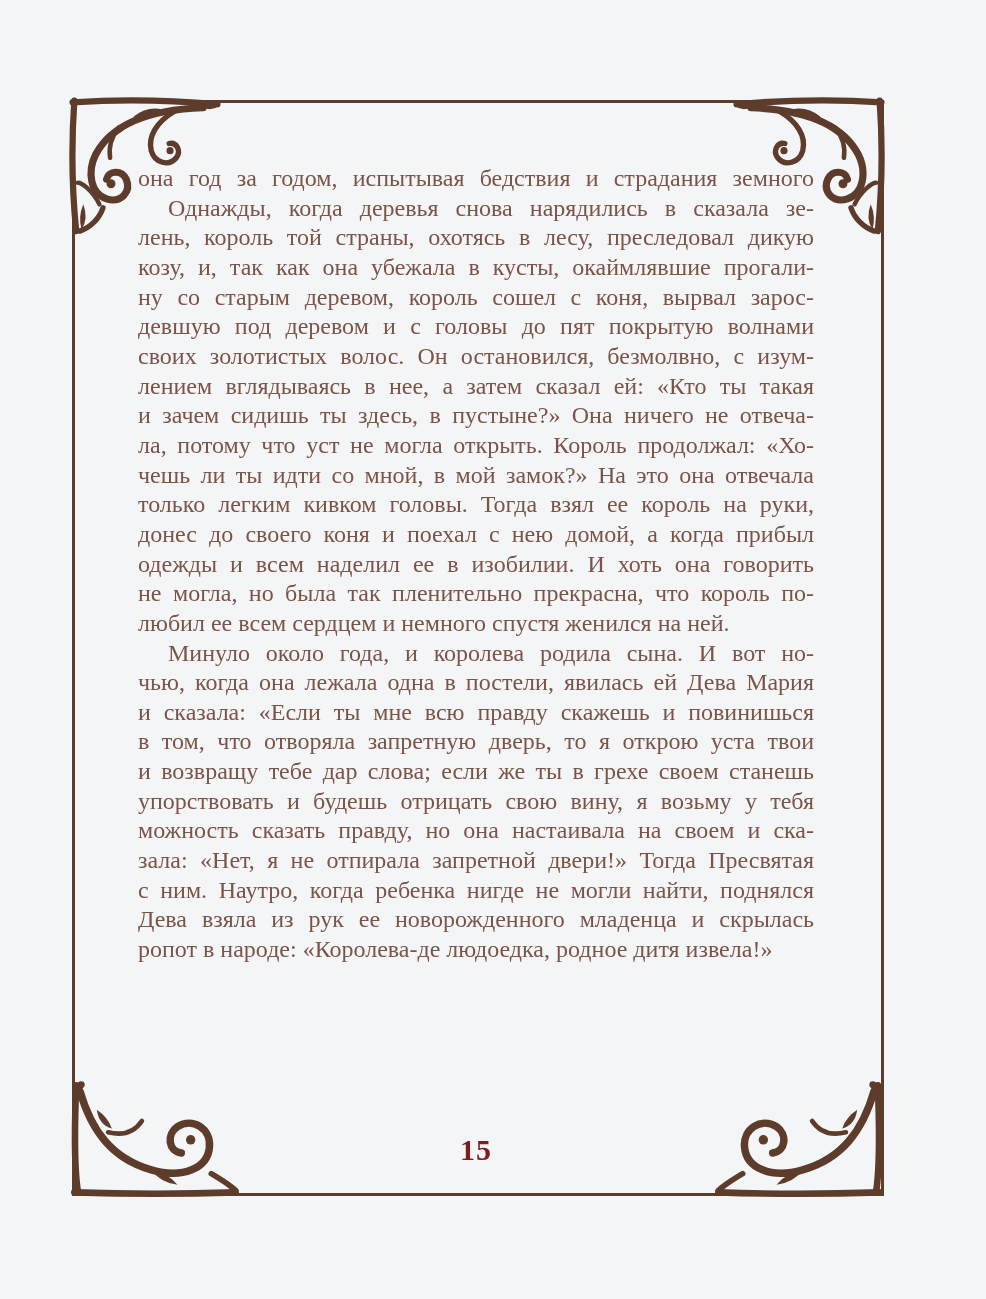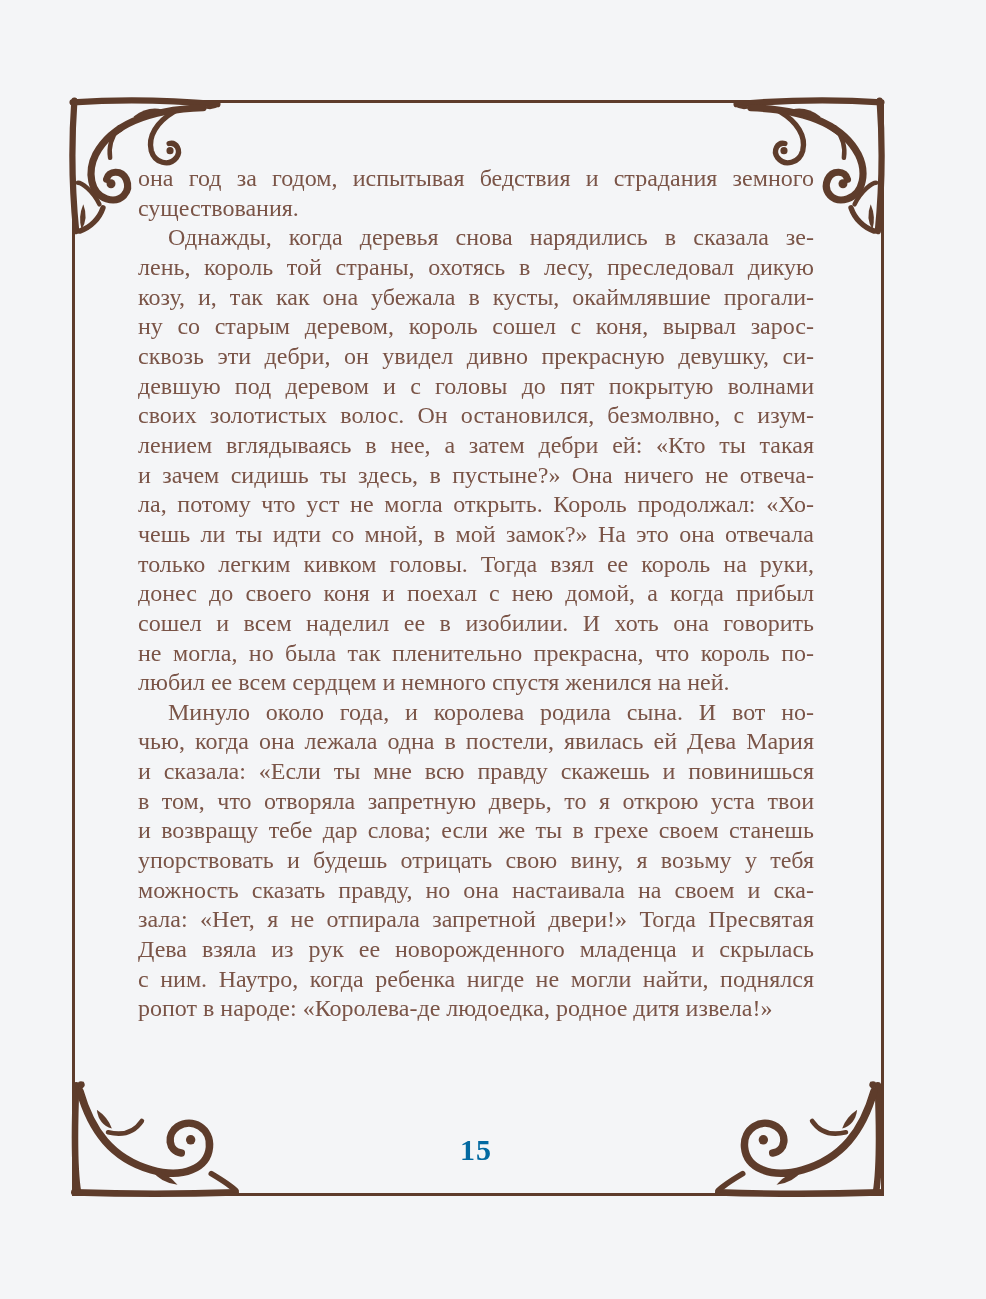--- a/index.html
+++ b/index.html
@@ -95,49 +95,47 @@
   </div>
   <div class="orn orn-br" style="color: rgb(94, 60, 43);">
     <svg viewBox="0 0 180 130">
         <use href="#fl-bottom"></use>
       </svg>
   </div>
 
   <div class="text-block" style="color: rgb(122, 84, 71);">
       <div class="para">
         <div class="line">она год за годом, испытывая бедствия и страдания земного</div>
-        <div class="line last">существования.</div>
       </div>
       <div class="para">
         <div class="line indent">Однажды, когда деревья снова нарядились в сказала зе-</div>
         <div class="line">лень, король той страны, охотясь в лесу, преследовал дикую</div>
         <div class="line">козу, и, так как она убежала в кусты, окаймлявшие прогали-</div>
         <div class="line">ну со старым деревом, король сошел с коня, вырвал зарос-</div>
-        <div class="line">сквозь эти дебри, он увидел дивно прекрасную девушку, си-</div>
         <div class="line">девшую под деревом и с головы до пят покрытую волнами</div>
         <div class="line">своих золотистых волос. Он остановился, безмолвно, с изум-</div>
-        <div class="line">лением вглядываясь в нее, а затем дебри ей: «Кто ты такая</div>
+        <div class="line">лением вглядываясь в нее, а затем сказал ей: «Кто ты такая</div>
         <div class="line">и зачем сидишь ты здесь, в пустыне?» Она ничего не отвеча-</div>
         <div class="line">ла, потому что уст не могла открыть. Король продолжал: «Хо-</div>
         <div class="line">чешь ли ты идти со мной, в мой замок?» На это она отвечала</div>
         <div class="line">только легким кивком головы. Тогда взял ее король на руки,</div>
         <div class="line">донес до своего коня и поехал с нею домой, а когда прибыл</div>
-        <div class="line">сошел и всем наделил ее в изобилии. И хоть она говорить</div>
+        <div class="line">одежды и всем наделил ее в изобилии. И хоть она говорить</div>
         <div class="line">не могла, но была так пленительно прекрасна, что король по-</div>
         <div class="line last">любил ее всем сердцем и немного спустя женился на ней.</div>
       </div>
       <div class="para">
         <div class="line indent">Минуло около года, и королева родила сына. И вот но-</div>
         <div class="line">чью, когда она лежала одна в постели, явилась ей Дева Мария</div>
         <div class="line">и сказала: «Если ты мне всю правду скажешь и повинишься</div>
         <div class="line">в том, что отворяла запретную дверь, то я открою уста твои</div>
         <div class="line">и возвращу тебе дар слова; если же ты в грехе своем станешь</div>
         <div class="line">упорствовать и будешь отрицать свою вину, я возьму у тебя</div>
         <div class="line">можность сказать правду, но она настаивала на своем и ска-</div>
         <div class="line">зала: «Нет, я не отпирала запретной двери!» Тогда Пресвятая</div>
+        <div class="line">с ним. Наутро, когда ребенка нигде не могли найти, поднялся</div>
         <div class="line">Дева взяла из рук ее новорожденного младенца и скрылась</div>
-        <div class="line">с ним. Наутро, когда ребенка нигде не могли найти, поднялся</div>
         <div class="line last">ропот в народе: «Королева-де людоедка, родное дитя извела!»</div>
       </div>
     </div>
 
-  <div class="page-number" style="color: #0369a1;">15</div>
+  <div class="page-number" style="color: #7f1d1d;">15</div>
 </div>
 
 </body></html>

